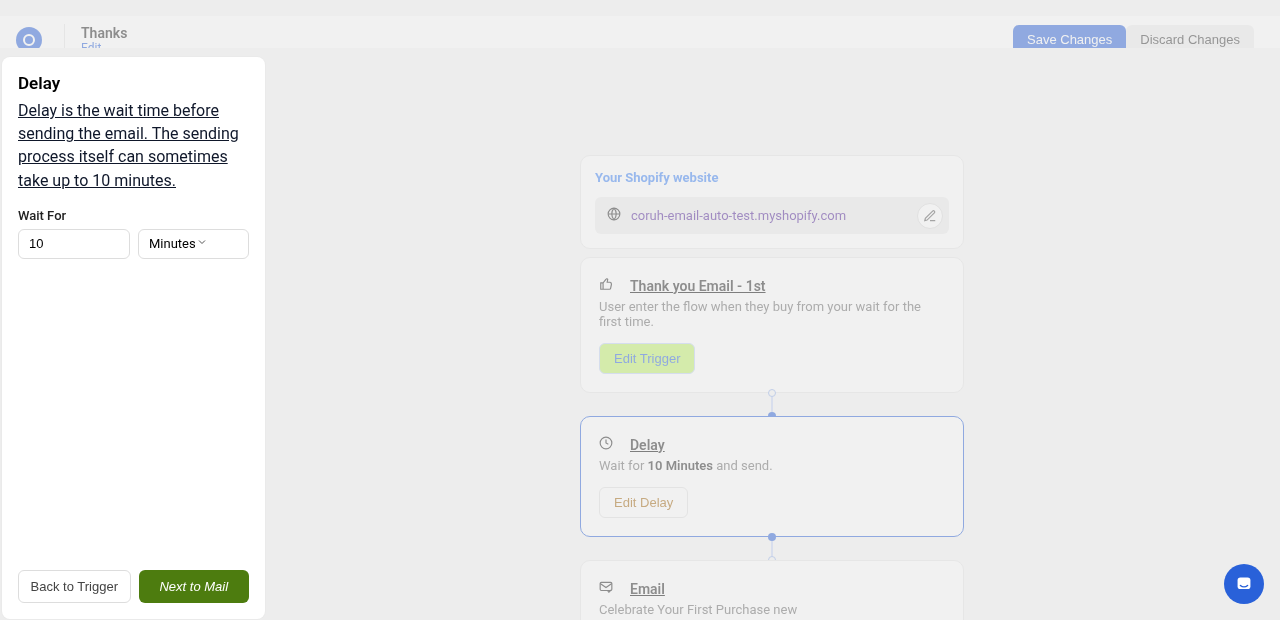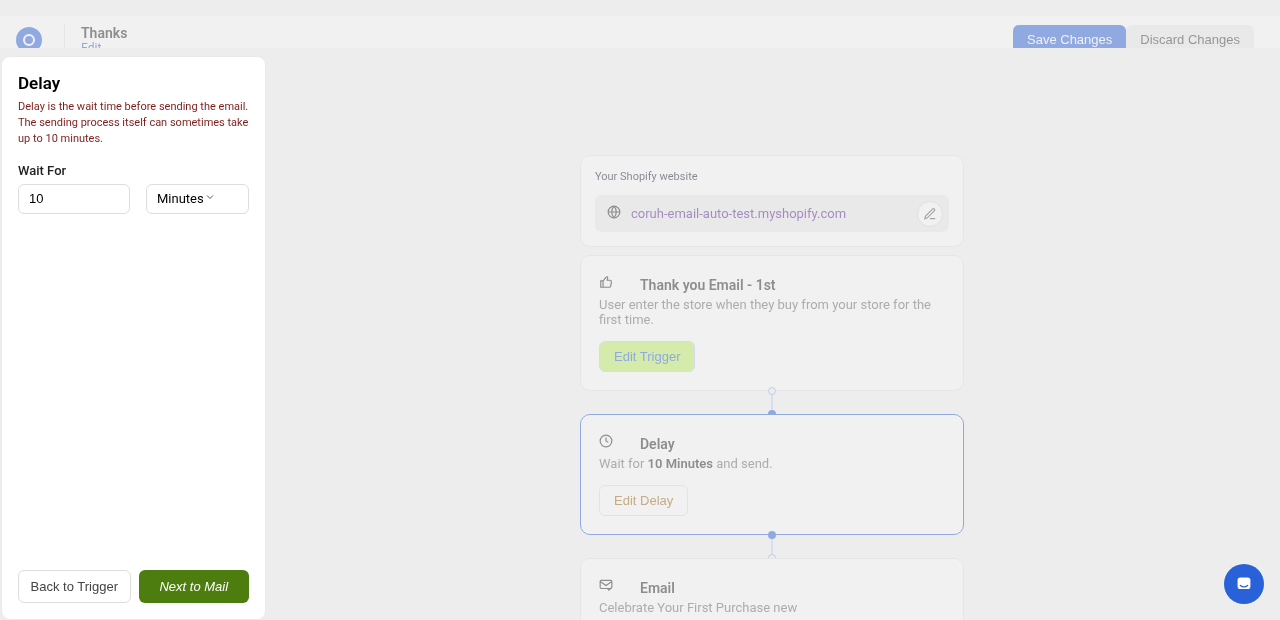--- a/index.html
+++ b/index.html
@@ -117,23 +117,23 @@
       padding: 18px 18px;
       position: relative;
     }
     .flow-card.selected {
       border: 1px solid #2961D9;
     }
     .shopify-card {
       padding: 14px;
     }
     .shopify-header {
-      font-size: 11px;
-      font-weight: 400;
-      color: #0f172a;
+      font-size: 13px;
+      font-weight: 700;
+      color: #3b82f6;
       margin-bottom: 12px;
     }
     .shopify-pill {
       background: #eeeeee;
       border-radius: 6px;
       padding: 10px 12px;
       display: flex;
       align-items: center;
       gap: 10px;
       font-size: 13px;
@@ -148,23 +148,24 @@
       border-radius: 50%;
       background: #fff;
       border: 1px solid #d9d9d9;
       display: flex;
       align-items: center;
       justify-content: center;
     }
 
     .card-row {
       display: flex;
-      align-items: flex-end;
-      gap: 27px;
+      align-items: center;
+      gap: 17px;
       margin-bottom: 4px;
+      text-decoration: underline;
     }
     .card-title {
       font-weight: 600;
       font-size: 14px;
       color: #222;
     }
     .card-desc {
       font-size: 13px;
       color: #666;
       margin-bottom: 14px;
@@ -225,34 +226,35 @@
       padding: 16px;
       display: flex;
       flex-direction: column;
     }
     .panel-title {
       font-size: 17px;
       font-weight: 600;
       margin-bottom: 6px;
     }
     .panel-desc {
-      font-size: 11px;
-      color: #7f1d1d;
+      font-size: 16px;
+      color: #0f172a;
       line-height: 1.45;
       margin-bottom: 16px;
+      text-decoration: underline;
     }
     .field-label {
       font-size: 13px;
       font-weight: 500;
       color: #222;
       margin-bottom: 6px;
     }
     .field-row {
       display: flex;
-      gap: 16px;
+      gap: 8px;
     }
     .input, .select {
       height: 30px;
       border: 1px solid #ddd;
       border-radius: 6px;
       padding: 0 10px;
       font-size: 13px;
       background: #fff;
     }
     .input {
@@ -355,21 +357,21 @@
 
     <div class="flow-card" style="padding-bottom:18px;">
       <div class="card-row">
         <span>
           <svg class="icon-svg" viewBox="0 0 24 24" fill="none" stroke="#222" stroke-width="2">
               <path d="M7 10v11H3V10h4zM21 11c0-1.1-.9-2-2-2h-5l.9-4.3c.1-.5-.1-1-.4-1.3-.7-.7-1.8-.6-2.4.2L7 10v11h11c.9 0 1.7-.6 1.9-1.5l1.4-7c.2-.9-.5-1.8-1.3-1.8z"></path>
             </svg>
         </span>
         <span class="card-title">Thank you Email - 1st</span>
       </div>
-      <div class="card-desc">User enter the store when they buy from your store for the first time.</div>
+      <div class="card-desc">User enter the flow when they buy from your wait for the first time.</div>
       <button class="btn btn-outline-primary">Edit Trigger</button>
     </div>
 
     <div class="connector top">
       <div class="circle-open"></div>
       <div class="circle-fill"></div>
     </div>
 
     <div class="flow-card selected">
       <div class="card-row">

